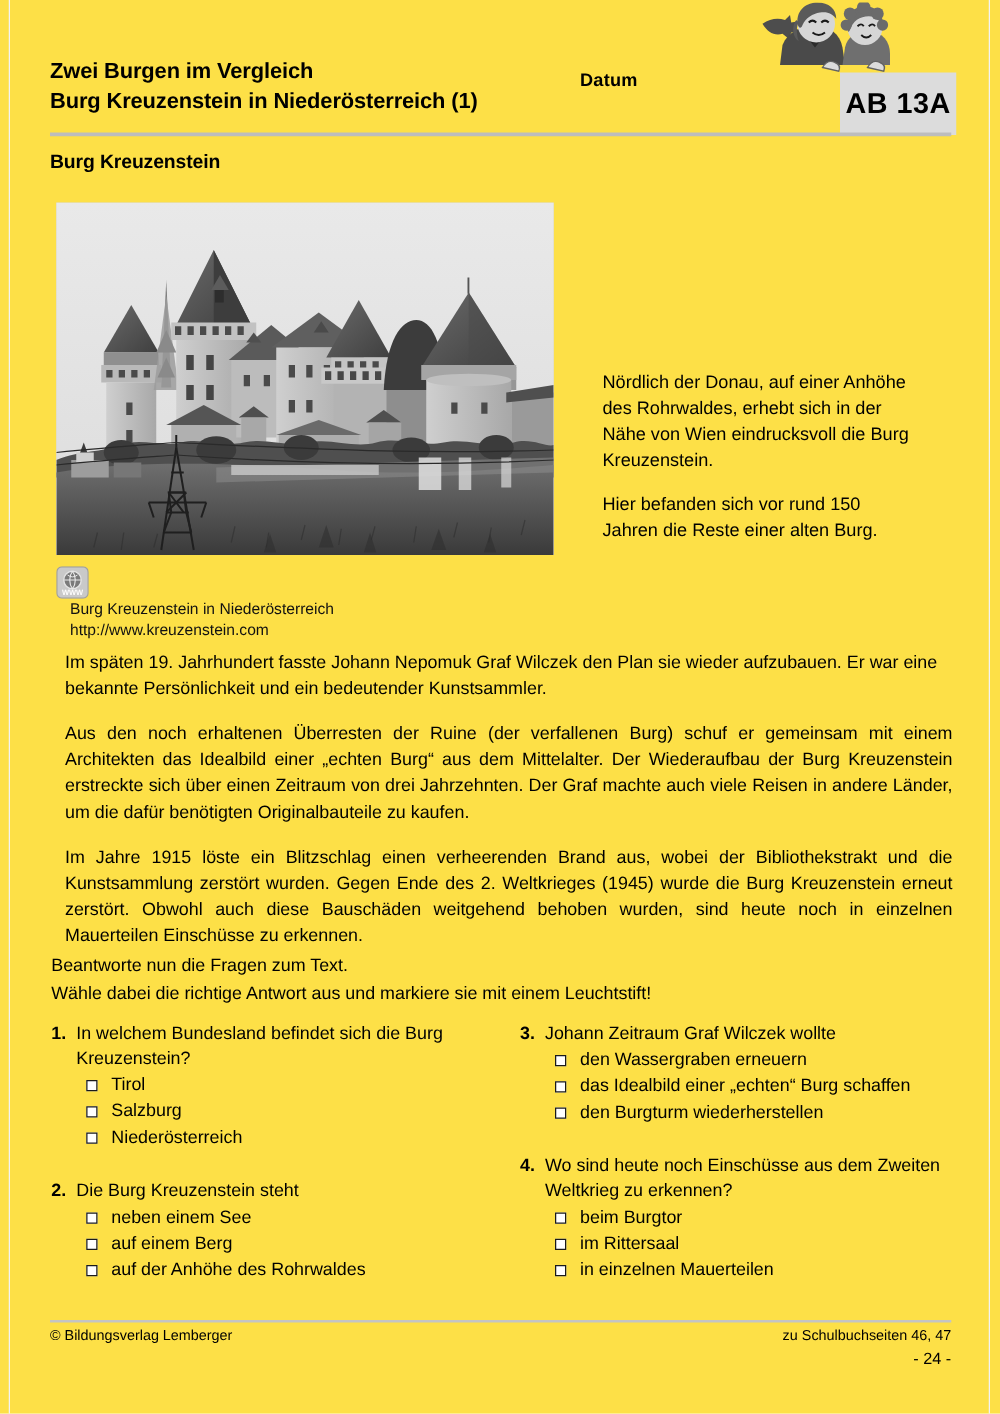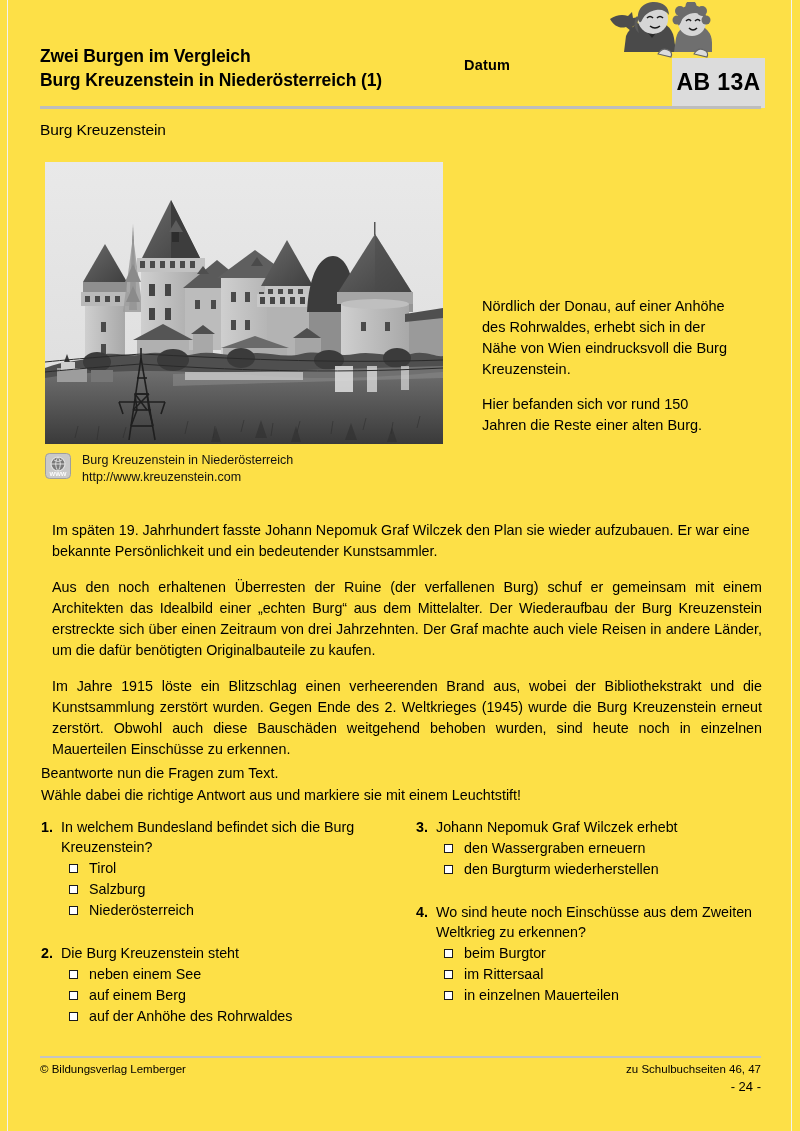--- a/index.html
+++ b/index.html
@@ -97,41 +97,42 @@
     position: absolute;
     left: 14px; top: 2px;
     width: 130px; height: 62px;
   }
 
   
   .section-title {
     position: absolute;
     left: 40px; top: 121px;
     font-size: 15.5px;
-    font-weight: normal;
+    font-weight: bold;
     letter-spacing: -0.1px;
   }
 
   
   .photo {
     position: absolute;
     left: 45px; top: 162px;
     width: 398px; height: 282px;
     overflow: hidden;
     background: #d9d9d9;
   }
   .photo svg { display: block; }
 
   
   .caption {
     position: absolute;
     left: 45px; top: 452px;
     width: 400px;
     display: flex;
     align-items: flex-start;
+    flex-direction: column;
   }
   .www-icon {
     width: 26px; height: 26px;
     flex: 0 0 26px;
     margin-top: 1px;
   }
   .caption-text {
     margin-left: 11px;
     font-size: 12.5px;
     line-height: 16.5px;
@@ -587,26 +588,30 @@
         </div>
       </div>
 
     </div>
 
     <div class="col col-right">
 
       <div class="q">
         <div class="q-head">
           <span class="q-num">3.</span>
-          <span class="q-text">Johann Nepomuk Graf Wilczek erhebt</span>
+          <span class="q-text">Johann Zeitraum Graf Wilczek wollte</span>
         </div>
         <div class="opts">
           <div class="opt">
             <span class="cbox"></span>
             <span class="opt-label">den Wassergraben erneuern</span>
+          </div>
+          <div class="opt">
+            <span class="cbox"></span>
+            <span class="opt-label">das Idealbild einer „echten“ Burg schaffen</span>
           </div>
           <div class="opt">
             <span class="cbox"></span>
             <span class="opt-label">den Burgturm wiederherstellen</span>
           </div>
         </div>
       </div>
 
       <div class="q" style="margin-top:22px;">
         <div class="q-head">

